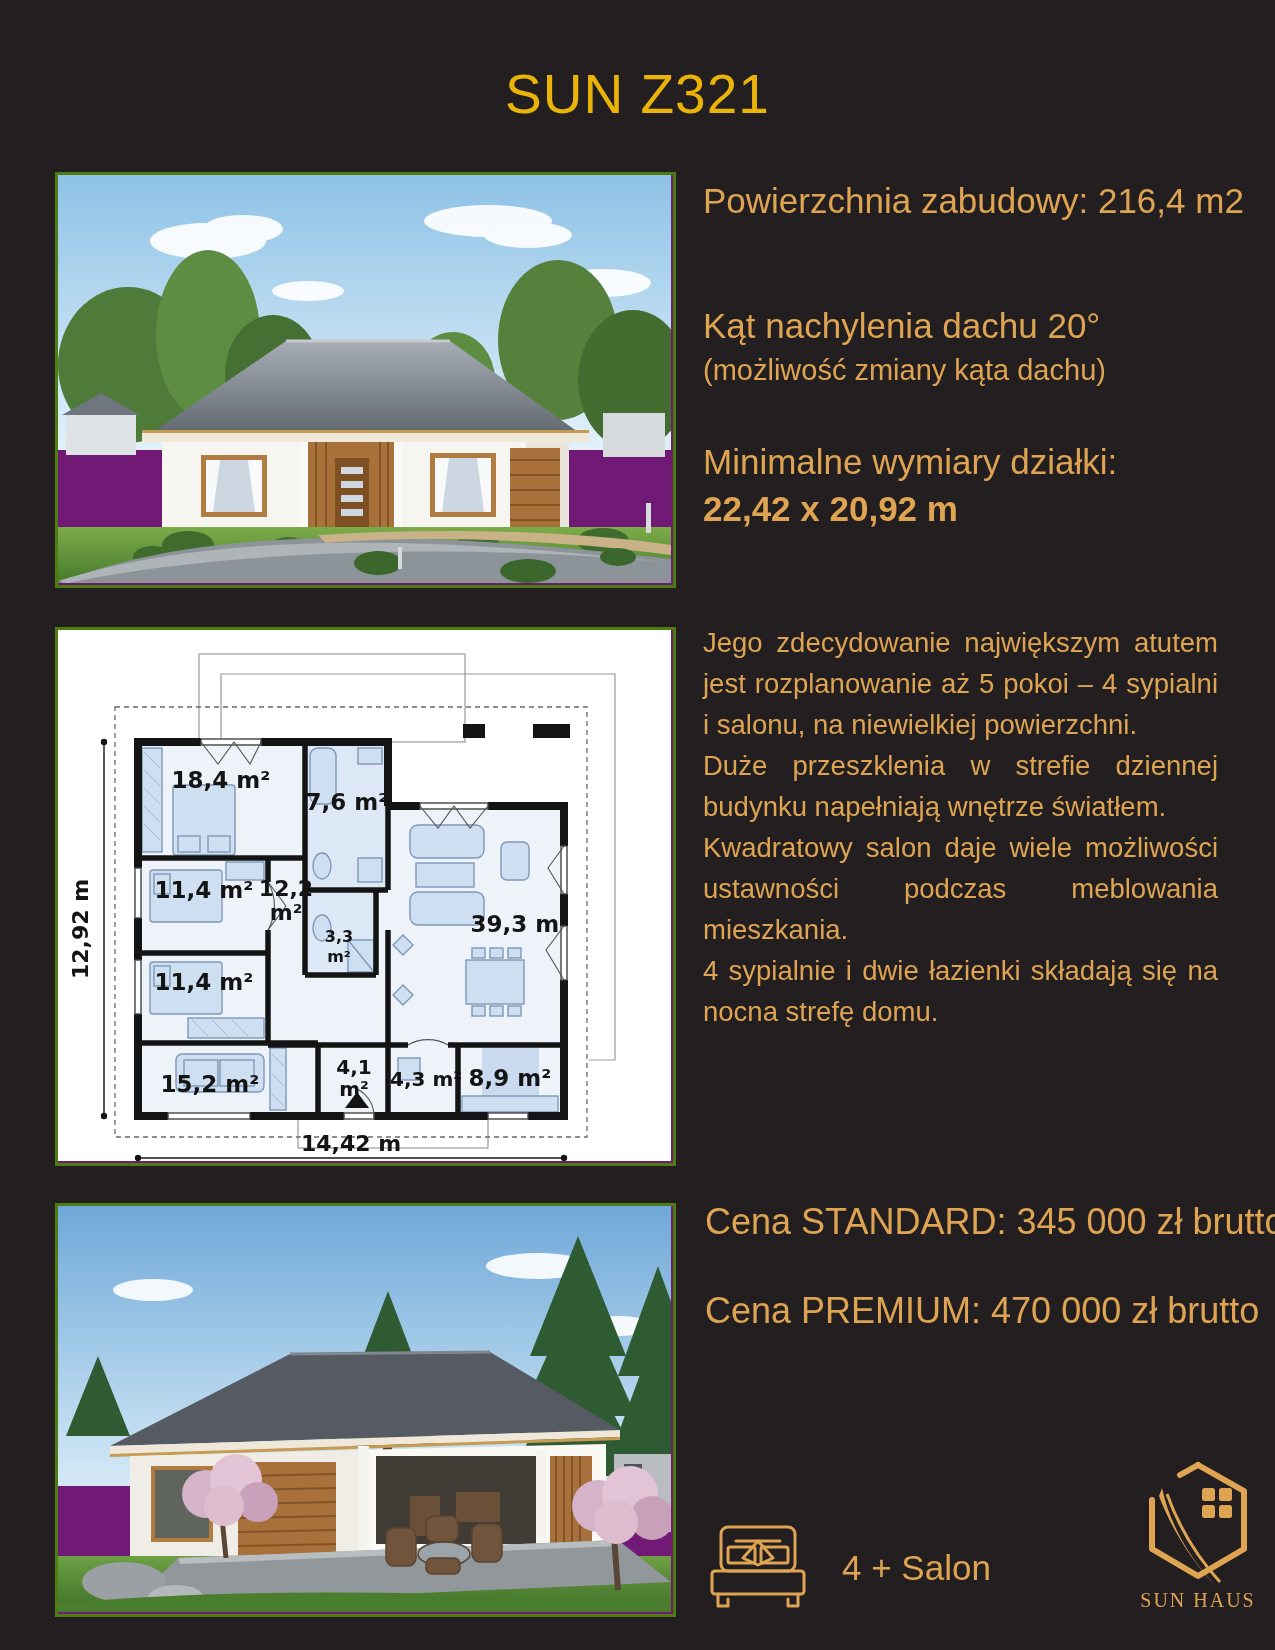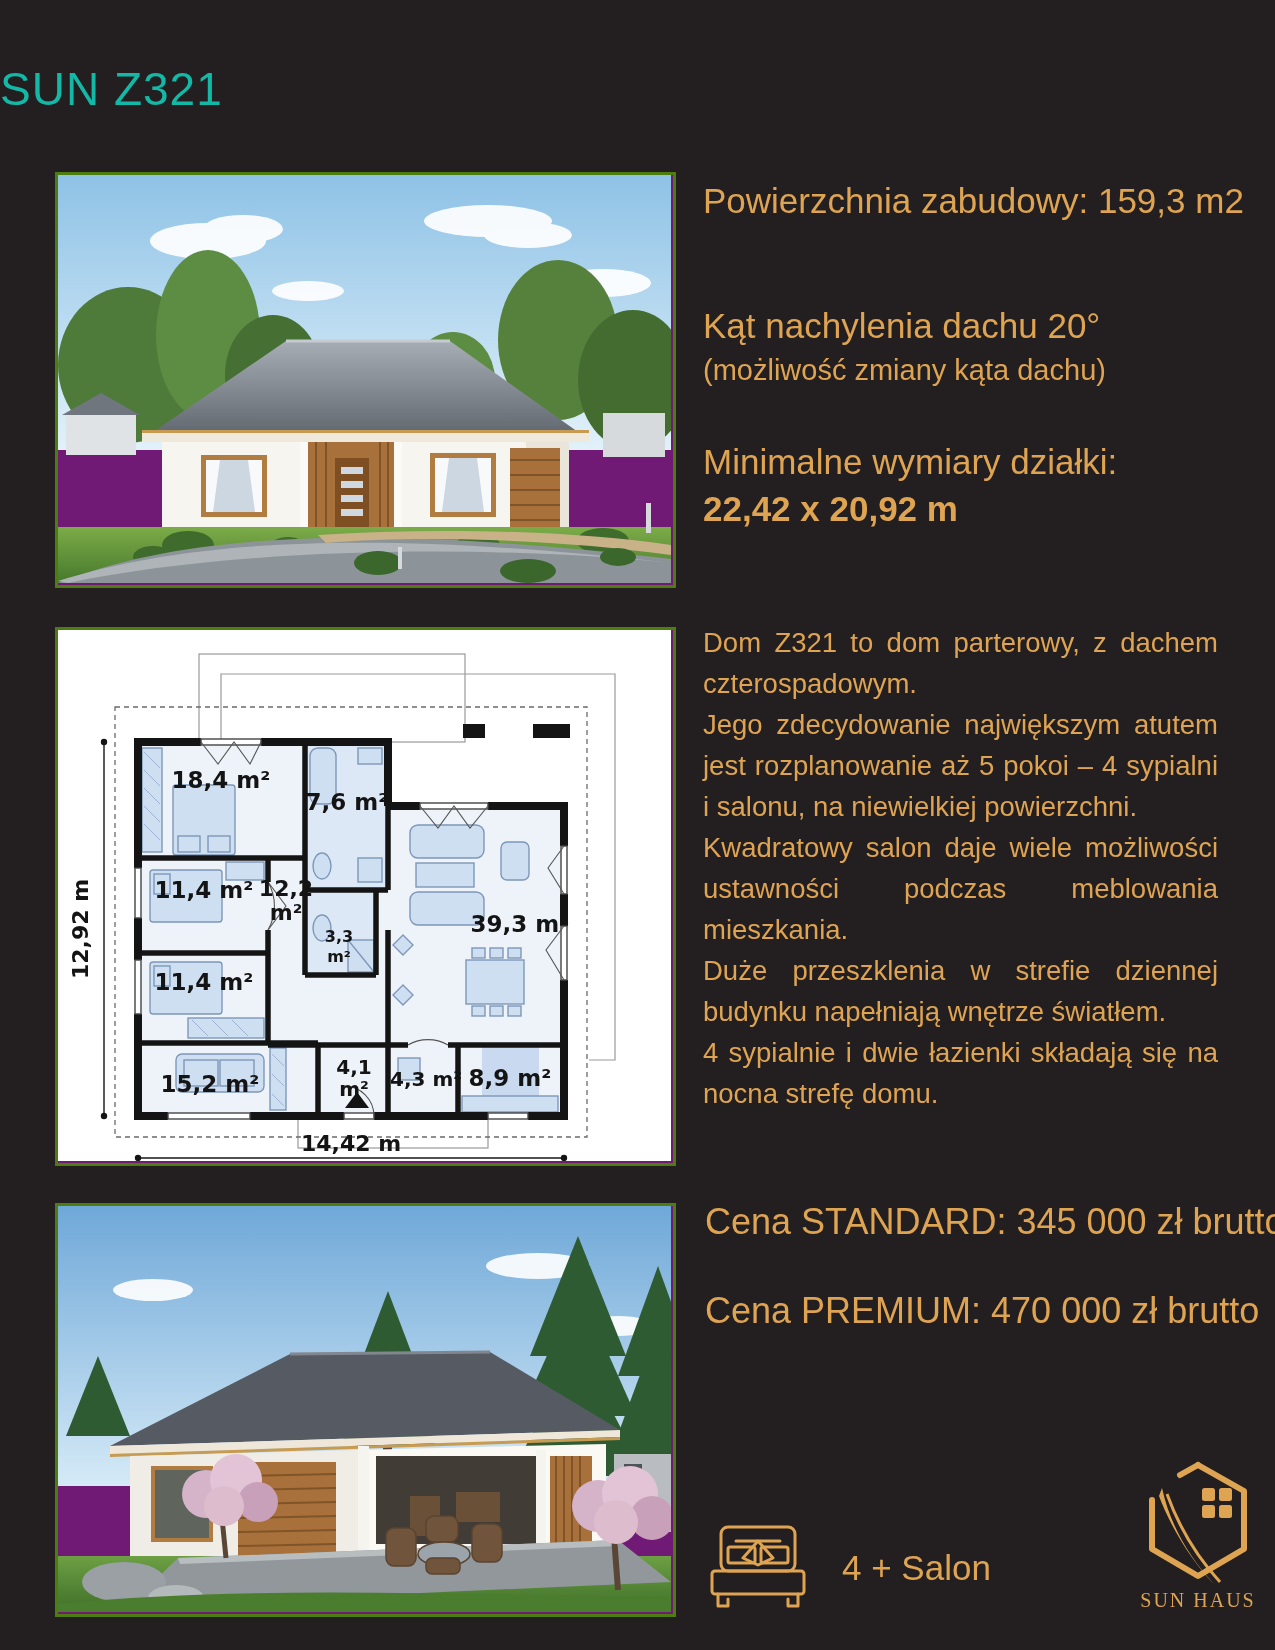--- a/index.html
+++ b/index.html
@@ -4,22 +4,22 @@
 <style>
   html,body{margin:0;padding:0;}
   body{
     width:1275px;height:1650px;position:relative;overflow:hidden;
     background:#231f20;
     font-family:"Liberation Sans","DejaVu Sans",sans-serif;
     color:#dfa452;
   }
   .abs{position:absolute;}
   #page-title{
-    top:62px;left:0;width:100%;text-align:left;
-    font-size:46px;font-weight:400;color:#14b8a6;letter-spacing:1px;
+    top:62px;left:0;width:100%;text-align:center;
+    font-size:55px;font-weight:400;color:#eab308;letter-spacing:1px;
   }
   .frame{
     border:3px solid #4d7c0f;background:#701a75;box-sizing:border-box;
   }
   .frame svg{display:block;}
   #photo-top{left:55px;top:172px;width:621px;height:416px;}
   #floor-plan-box{left:55px;top:627px;width:621px;height:539px;}
   #photo-bottom{left:55px;top:1203px;width:621px;height:414px;}
 
   .spec-line{font-size:35px;line-height:49px;white-space:nowrap;}
@@ -408,32 +408,31 @@
       <circle cx="594" cy="312" r="22" fill="#c9a0ba"></circle>
         <circle cx="558" cy="316" r="22" fill="#dcbccd"></circle>
     </g>
     <ellipse cx="66" cy="376" rx="42" ry="20" fill="#9aa0a3"></ellipse>
     <ellipse cx="118" cy="392" rx="28" ry="13" fill="#b4b9bc"></ellipse>
     <path d="M0,398 C200,378 420,390 613,392 L613,406 L0,406 Z" fill="#4b7d2e"></path>
   </svg>
 </div>
 
 <div id="specs-areas" class="abs">
-  <div class="spec-line">Powierzchnia zabudowy: 159,3 m2</div>
+  <div class="spec-line">Powierzchnia zabudowy: 216,4 m2</div>
 </div>
 <div id="roof-angle" class="abs spec-line">Kąt nachylenia dachu 20°</div>
 <div id="roof-note" class="abs">(możliwość zmiany kąta dachu)</div>
 <div id="plot-label" class="abs spec-line">Minimalne wymiary działki:</div>
 <div id="plot-dims" class="abs spec-line">22,42 x 20,92 m</div>
 
 <div id="description" class="abs">
-  <p>Dom Z321 to dom parterowy, z dachem czterospadowym.</p>
   <p>Jego zdecydowanie największym atutem jest rozplanowanie aż 5 pokoi – 4 sypialni i salonu, na niewielkiej powierzchni.</p>
+  <p>Duże przeszklenia w strefie dziennej budynku napełniają wnętrze światłem.</p>
   <p>Kwadratowy salon daje wiele możliwości ustawności podczas meblowania mieszkania.</p>
-  <p>Duże przeszklenia w strefie dziennej budynku napełniają wnętrze światłem.</p>
   <p>4 sypialnie i dwie łazienki składają się na nocna strefę domu.</p>
 </div>
 
 <div id="price-standard" class="abs">Cena STANDARD: 345 000 zł brutto</div>
 <div id="price-premium" class="abs">Cena PREMIUM: 470 000 zł brutto</div>
 
 <div id="bed-badge" class="abs">
   <svg viewBox="0 0 104 86" width="104" height="86" fill="none" stroke="#dfa452" stroke-width="3" stroke-linejoin="round" stroke-linecap="round">
     <rect x="15" y="3" width="74" height="44" rx="7"></rect>
     <rect x="22" y="23" width="27" height="16" rx="2"></rect>

